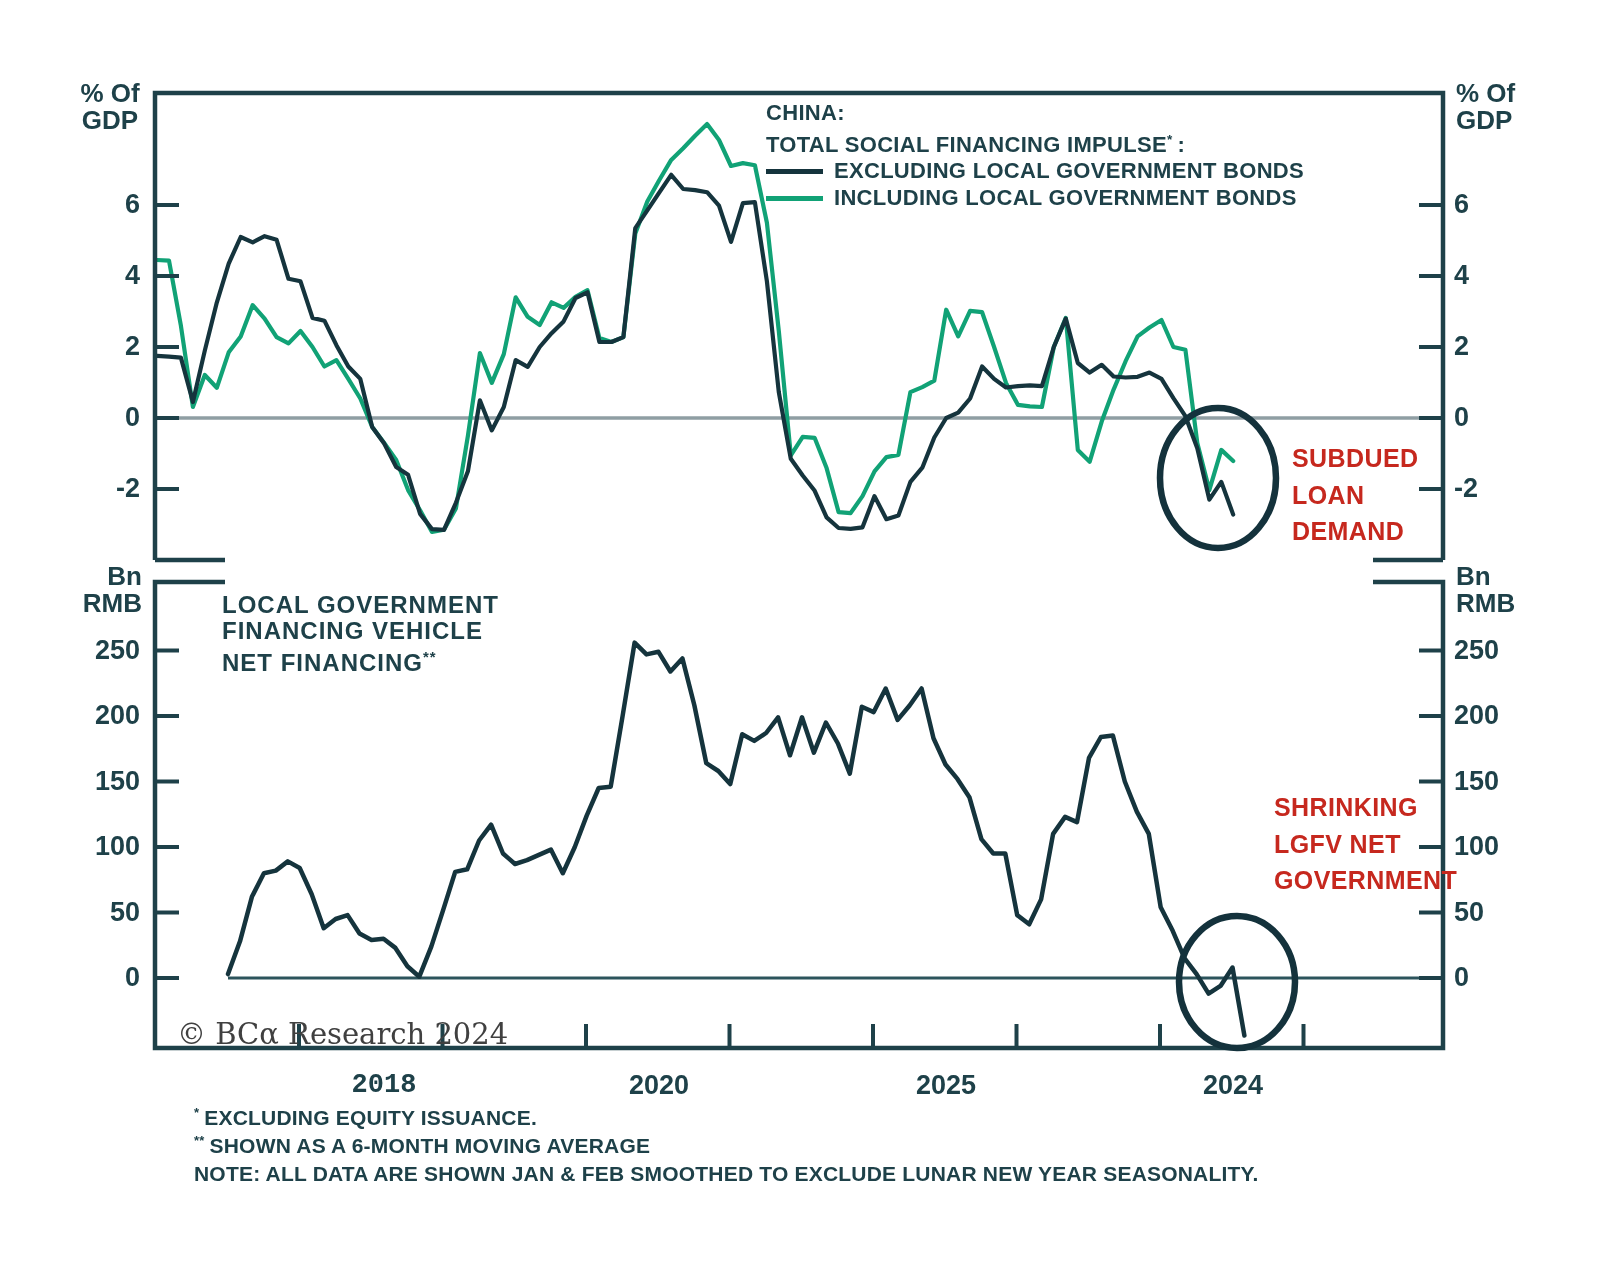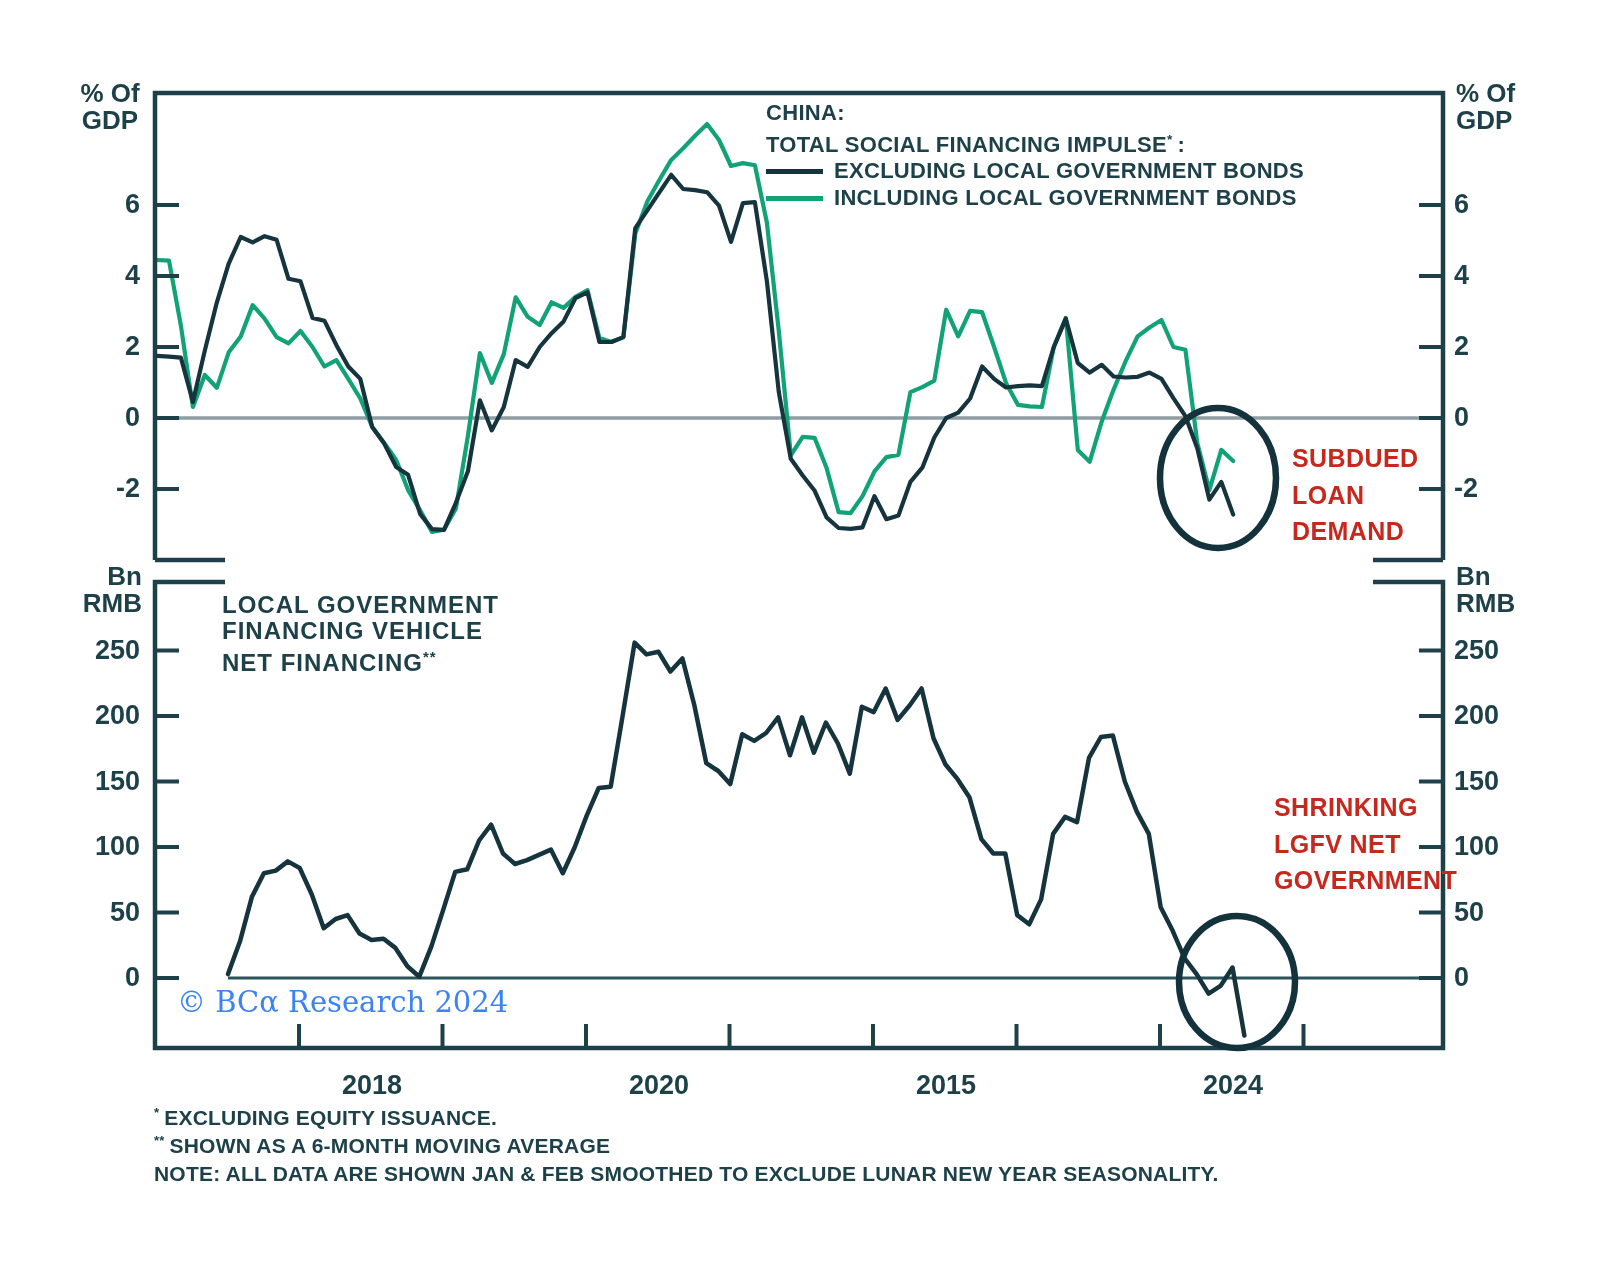--- a/index.html
+++ b/index.html
@@ -10,22 +10,22 @@
   .axis-unit{font-size:26px;line-height:27px;}
   .axis-unit.right{text-align:left;}
   .ytick{font-size:27px;line-height:30px;}
   .ytick.left{text-align:right;}
   .year{font-size:27px;width:140px;text-align:center;}
   .legend{left:766px;top:100px;font-size:22px;line-height:26.5px;letter-spacing:.3px;}
   .lg-row{display:flex;align-items:center;}
   .swatch{display:inline-block;width:57px;height:5px;margin-right:11px;flex:0 0 auto;}
   .red-ann{font-size:25px;line-height:36.5px;color:#c6281e;letter-spacing:.4px;}
   .panel-title{font-size:24px;line-height:26px;letter-spacing:1px;}
-  .copyright{font-family:"DejaVu Serif", serif;font-weight:normal;font-size:29px;color:#3b82f6;}
-  .footnotes{font-size:21px;line-height:23px;letter-spacing:.2px;}
+  .copyright{font-family:"DejaVu Serif", serif;font-weight:normal;font-size:29px;color:#404040;margin-top:32px;}
+  .footnotes{font-size:21px;line-height:23px;letter-spacing:.2px;margin-left:40px;}
   sup{font-size:0.62em;margin-right:5px;}
   sup:empty{margin-right:0;}
 </style>
 </head>
 <body>
 
 <div id="stage">
   <svg id="chart-svg" width="1600" height="1274">
       <line x1="157" y1="418" x2="1441" y2="418" stroke="#8f9ea3" stroke-width="3.5"></line>
       <line x1="228" y1="978" x2="1441" y2="978" stroke="#2c545c" stroke-width="3"></line>
@@ -112,23 +112,23 @@
   </div>
 
   <div class="txt red-ann" style="left:1244px;top:789px;margin-left:30px;">
     <div>SHRINKING</div>
     <div>LGFV NET</div>
     <div>GOVERNMENT</div>
   </div>
 
   <div class="txt copyright" style="left:177px;top:985px;">© BCα Research 2024</div>
 
-  <div class="txt year" style="left:302px;top:1070px;">2018</div>
+  <div class="txt year" style="left:314px;top:1070px;font-family:Liberation Mono, monospace;">2018</div>
   <div class="txt year" style="left:589px;top:1070px;">2020</div>
-  <div class="txt year" style="left:876px;top:1070px;">2015</div>
+  <div class="txt year" style="left:876px;top:1070px;">2025</div>
   <div class="txt year" style="left:1163px;top:1070px;">2024</div>
 
   <div class="txt footnotes" style="left:154px;top:1101px;">
     <div><sup>*</sup><span>EXCLUDING EQUITY ISSUANCE.</span></div>
     <div><sup>**</sup><span>SHOWN AS A 6-MONTH MOVING AVERAGE</span></div>
     <div><sup></sup><span>NOTE: ALL DATA ARE SHOWN JAN &amp; FEB SMOOTHED TO EXCLUDE LUNAR NEW YEAR SEASONALITY.</span></div>
   </div>
 <div class="txt ytick left" style="left: 40px; width: 100px; text-align: right; top: 189px;">6</div>
     <div class="txt ytick right" style="left: 1454px; width: 100px; text-align: left; top: 189px;">6</div>
     <div class="txt ytick left" style="left: 40px; width: 100px; text-align: right; top: 260px;">4</div>

